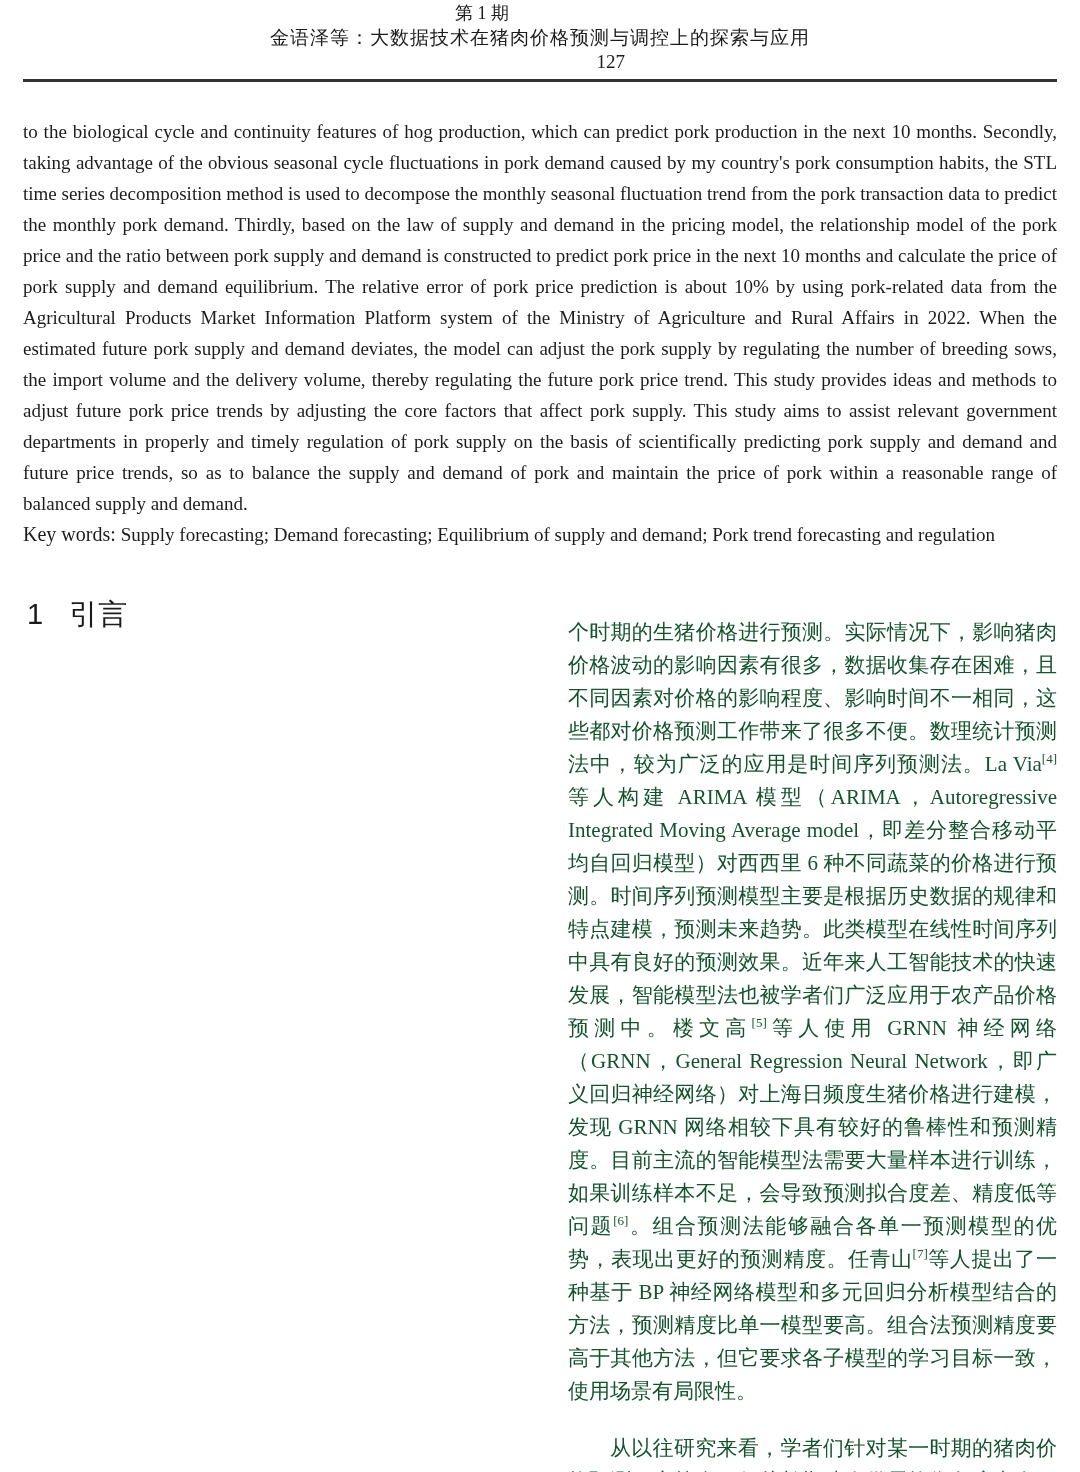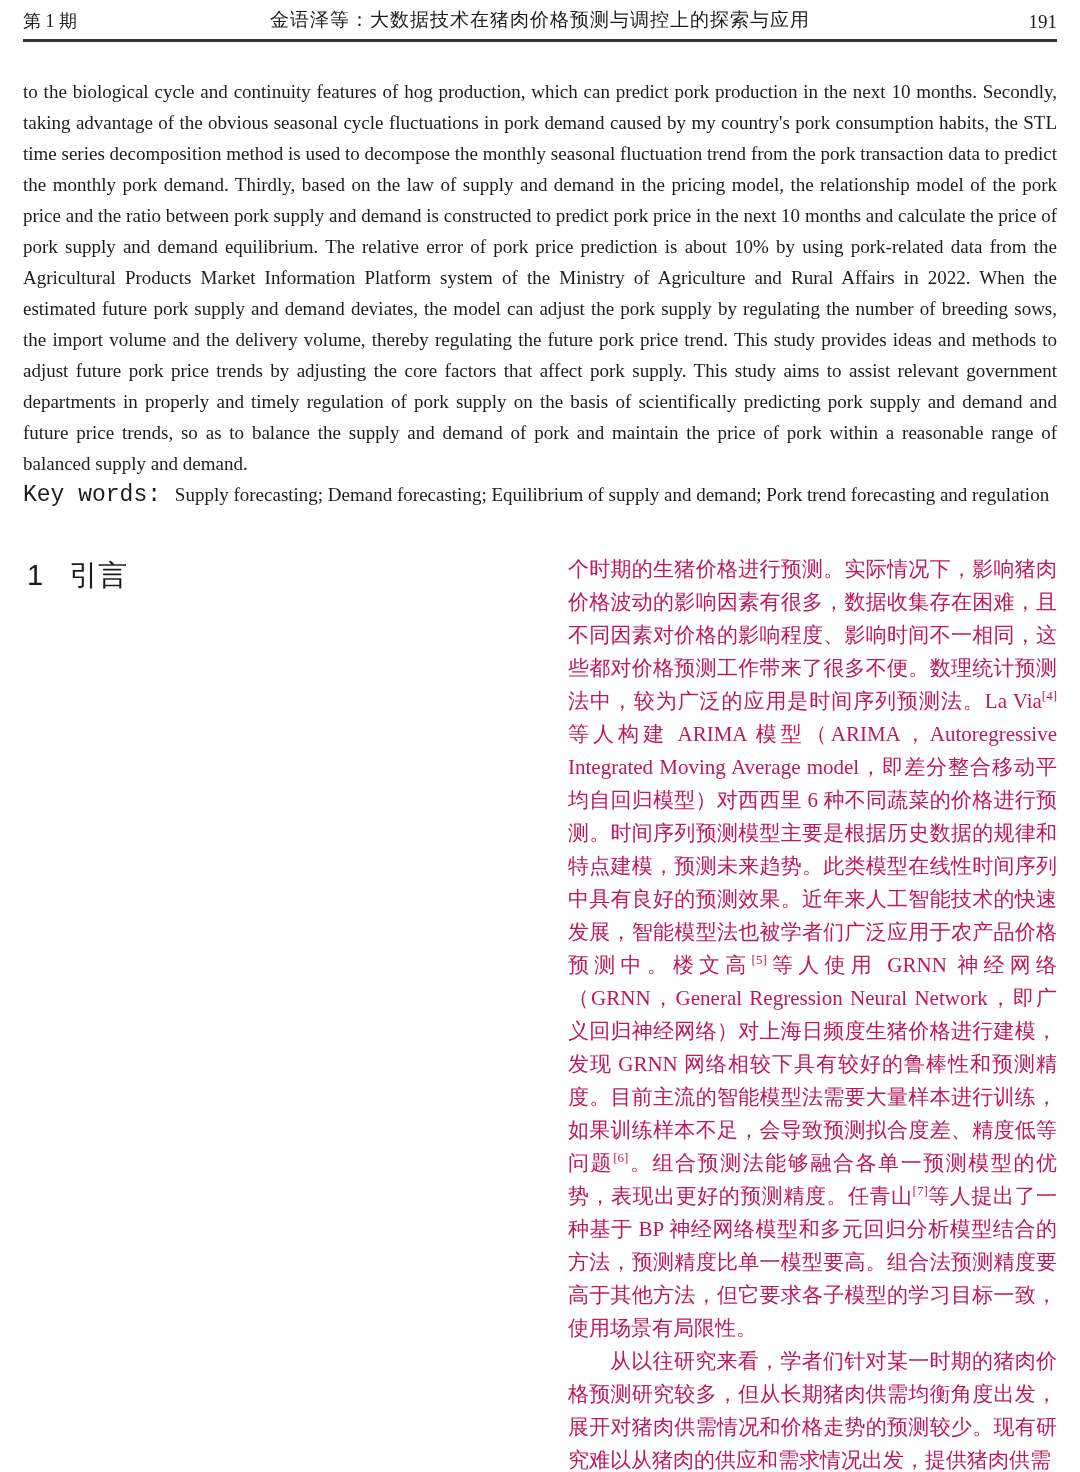--- a/index.html
+++ b/index.html
@@ -9,22 +9,23 @@
     width: 1080px;
     height: 1472px;
     background: #ffffff;
     color: #1c1c1c;
     padding: 0 23px;
     overflow: hidden;
     font-family: "Liberation Serif", serif;
   }
   .page-header {
     display: flex;
-    align-items: flex-end;
-    padding-top: 7px;
+    align-items: center;
+    padding-top: 1px;
+    flex-direction: column;
   }
   .page-header .issue {
     width: 170px;
     font-size: 18px;
     font-family: "Liberation Serif", serif;
   }
   .page-header .journal-title {
     flex: 1;
     text-align: center;
     font-size: 19px;
@@ -52,22 +53,22 @@
     font-family: "Liberation Serif", serif;
     margin-top: 8px;
   }
   .keywords-line {
     font-size: 19px;
     line-height: 31px;
     text-align: left;
     font-family: "Liberation Serif", serif;
   }
   .keywords-line .kw-label {
-    font-family: Liberation Mono, monospace;
-    font-size: 23px;
+    font-family: Liberation Serif, serif;
+    font-size: 20px;
   }
   .columns {
     display: flex;
     gap: 56px;
     margin-top: 42px;
   }
   .col { flex: 1; min-width: 0; }
   .section-heading {
     font-family: "Liberation Sans", sans-serif;
     font-weight: 400;
@@ -76,38 +77,39 @@
     margin: 8px 0 20px 4px;
     color: #1a1a1a;
   }
   .section-heading .sec-num { margin-right: 26px; }
   .col p.cn {
     font-size: 21px;
     line-height: 33px;
     text-align: justify;
     text-indent: 2em;
     font-family: "Liberation Serif", serif;
-    color: #be185d;
+    color: #14532d;
+    margin-top: 24px;
   }
   .col.right [data-repeat] p.cn:first-of-type { text-indent: 0; }
   sup {
     font-size: 13px;
     vertical-align: super;
     line-height: 0;
   }
 </style>
 </head>
 <body>
 
 <div class="page">
 
   <div class="page-header">
     <span class="issue">第 1 期</span>
     <span class="journal-title">金语泽等：大数据技术在猪肉价格预测与调控上的探索与应用</span>
-    <span class="pageno">191</span>
+    <span class="pageno">127</span>
   </div>
   <div class="header-rule"></div>
 
   <div class="abstract-block">
     <p class="abstract-en">to the biological cycle and continuity features of hog production, which can predict pork production in the next 10 months. Secondly, taking advantage of the obvious seasonal cycle fluctuations in pork demand caused by my country's pork consumption habits, the STL time series decomposition method is used to decompose the monthly seasonal fluctuation trend from the pork transaction data to predict the monthly pork demand. Thirdly, based on the law of supply and demand in the pricing model, the relationship model of the pork price and the ratio between pork supply and demand is constructed to predict pork price in the next 10 months and calculate the price of pork supply and demand equilibrium. The relative error of pork price prediction is about 10% by using pork-related data from the Agricultural Products Market Information Platform system of the Ministry of Agriculture and Rural Affairs in 2022. When the estimated future pork supply and demand deviates, the model can adjust the pork supply by regulating the number of breeding sows, the import volume and the delivery volume, thereby regulating the future pork price trend. This study provides ideas and methods to adjust future pork price trends by adjusting the core factors that affect pork supply. This study aims to assist relevant government departments in properly and timely regulation of pork supply on the basis of scientifically predicting pork supply and demand and future price trends, so as to balance the supply and demand of pork and maintain the price of pork within a reasonable range of balanced supply and demand.</p>
     <p class="keywords-line"><span class="kw-label">Key words: </span><span>Supply forecasting; Demand forecasting; Equilibrium of supply and demand; Pork trend forecasting and regulation</span></p>
   </div>
 
   <div class="columns">
     <div class="col left">

